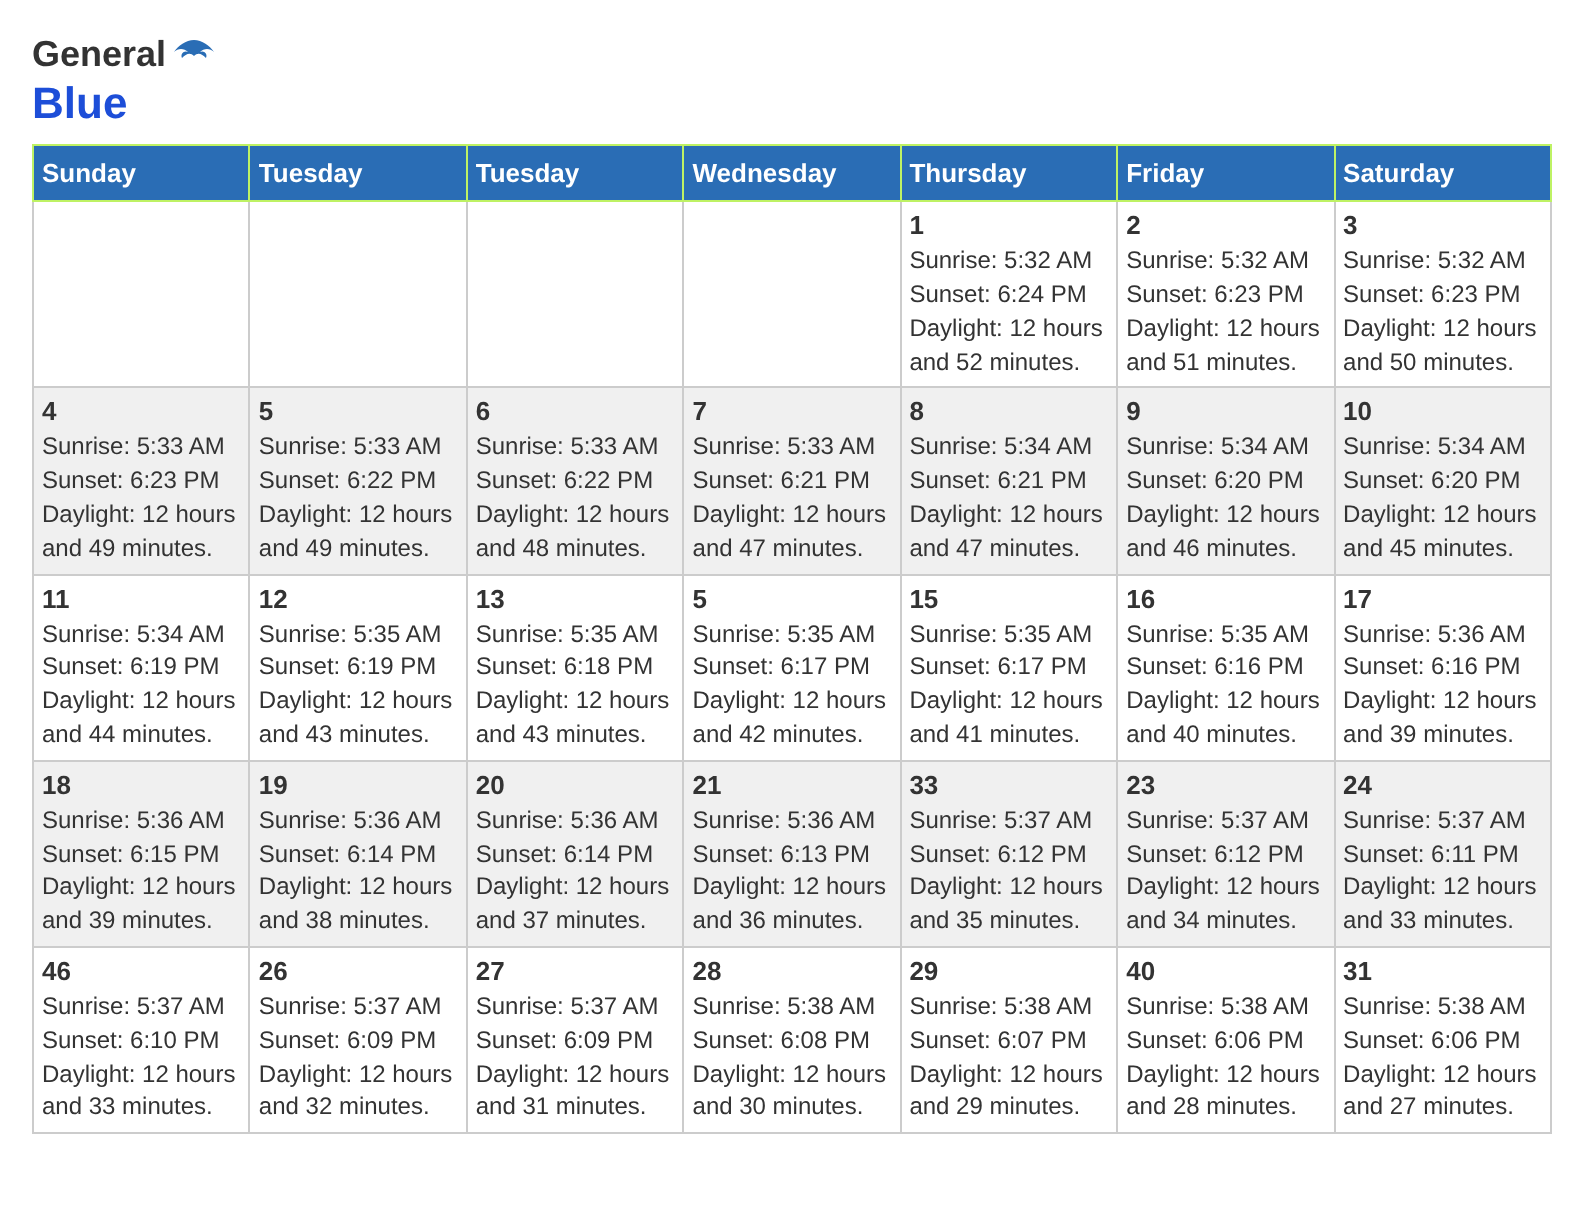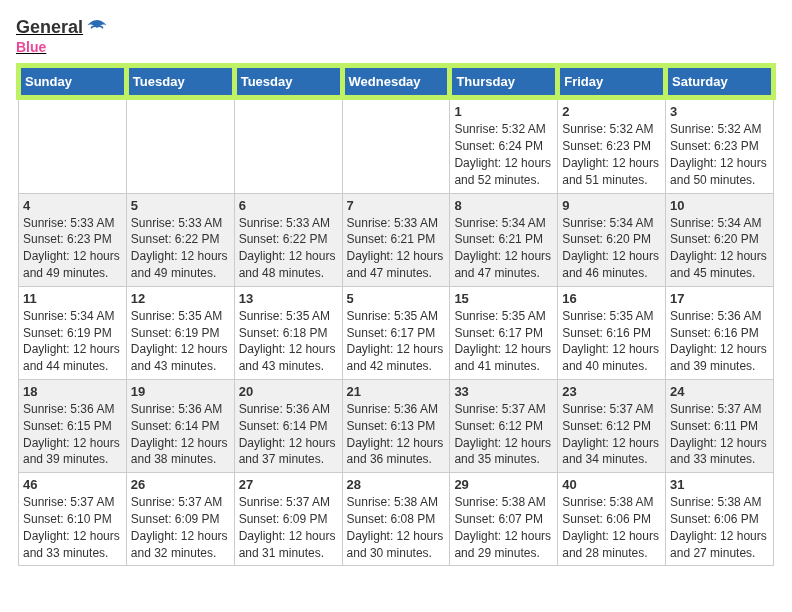--- a/index.html
+++ b/index.html
@@ -40,21 +40,21 @@
     }
     thead tr {
       background-color: #2a6db5;
       color: #fff;
     }
     thead th {
       padding: 6px 4px;
       text-align: left;
       font-size: 13px;
       font-weight: bold;
-      border: 5px solid #bef264;
+      border: 1px solid #bef264;
     }
     tbody tr {
       vertical-align: top;
     }
     tbody tr:nth-child(odd) {
       background-color: #fff;
     }
     tbody tr:nth-child(even) {
       background-color: #f0f0f0;
     }
@@ -78,28 +78,28 @@
     }
     .empty-cell {
       background: #fff;
     }
   </style>
 </head>
 <body>
 
 <div class="header-section">
   <div class="logo">
-    <div style="display:flex;flex-direction:column;align-items:flex-start;line-height:1.1;text-decoration:underline;">
+    <div style="display:flex;flex-direction:column;align-items:flex-start;line-height:1.1;">
       <div style="display:flex;align-items:center;gap:2px;">
         <span style="font-size:18px;font-weight:bold;color:#333;">General</span>
         <svg width="24" height="24" viewBox="0 0 24 24">
           <path d="M12 4 C16 4 20 7 22 10 C20 8 17 8 15 10 C17 9 19 11 18 13 C16 11 14 10 12 12 C10 10 8 11 6 13 C5 11 7 9 9 10 C7 8 4 8 2 10 C4 7 8 4 12 4Z" fill="#2a6db5"></path>
         </svg>
       </div>
-      <span style="font-size:14px;font-weight:bold;color:#ec4899;">Blue</span>
+      <span style="font-size:22px;font-weight:bold;color:#1d4ed8;">Blue</span>
     </div>
   </div>
   <div class="title-section">
     <div class="main-title"></div>
     <div class="subtitle"></div>
   </div>
 </div>
 
 <table>
   <thead>

